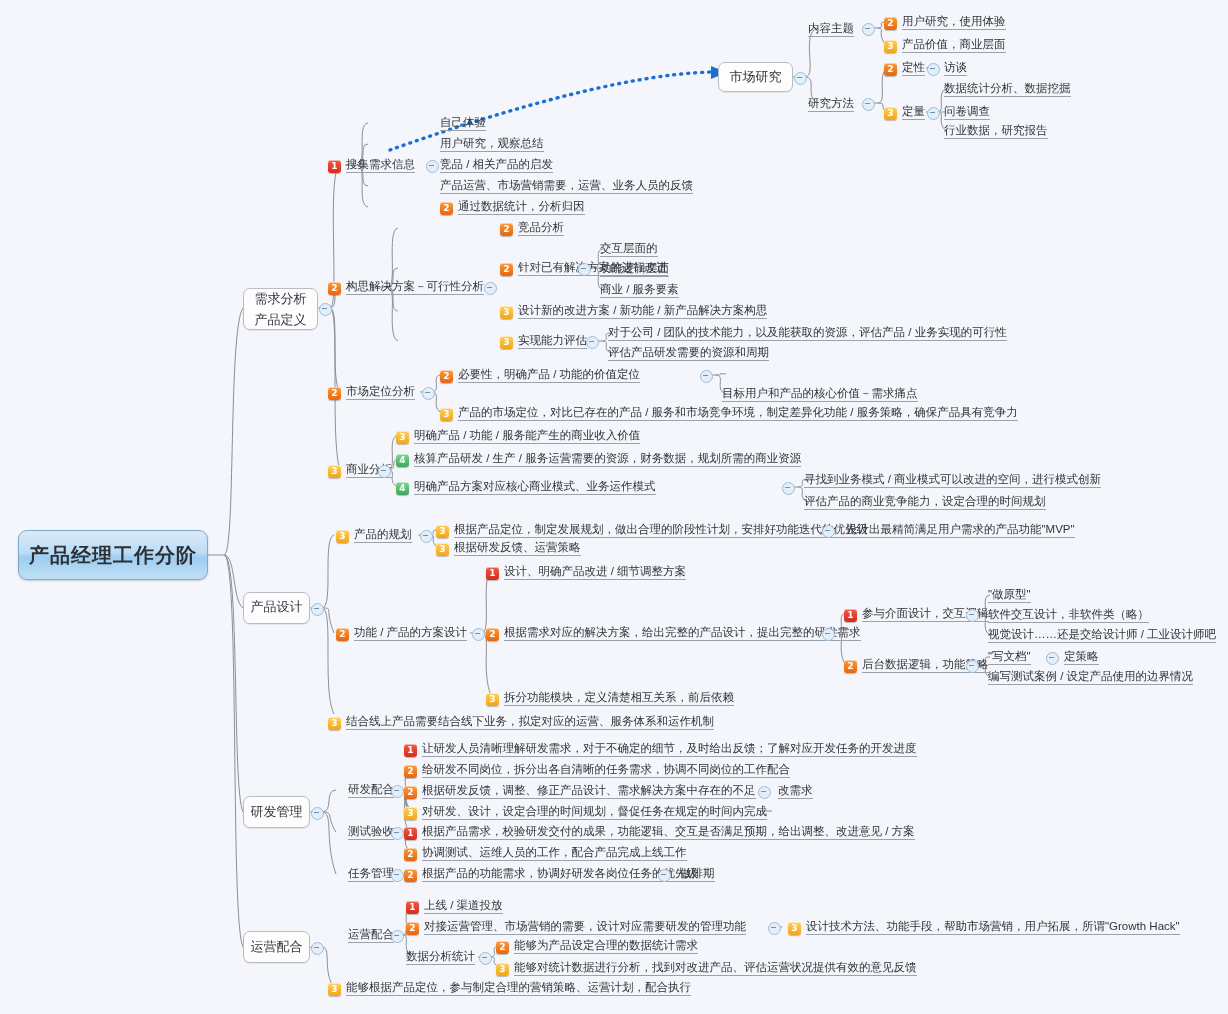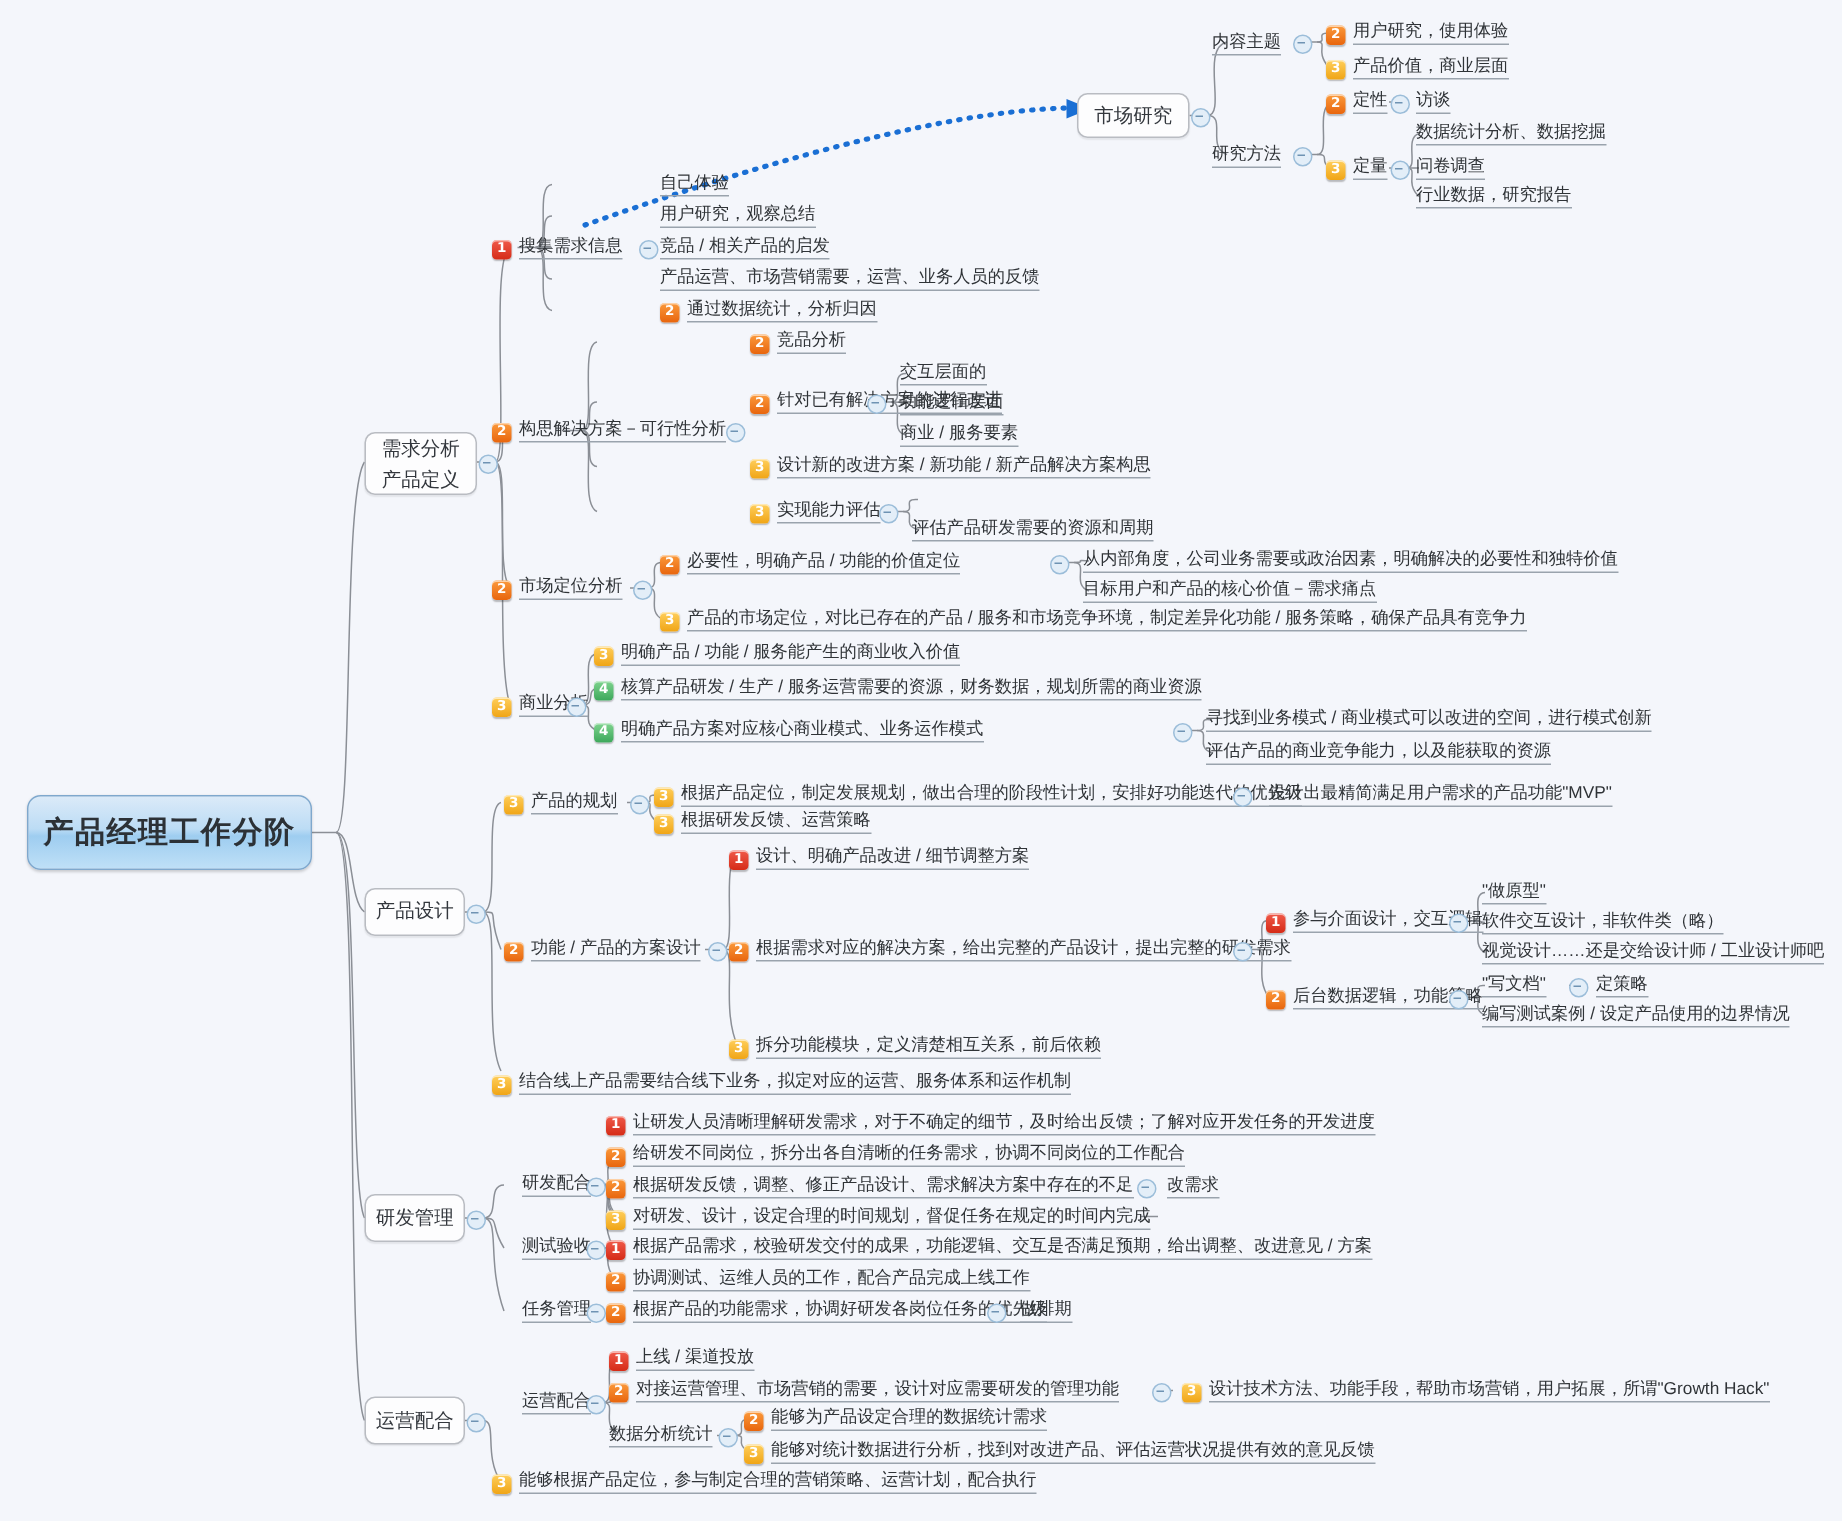--- a/index.html
+++ b/index.html
@@ -349,38 +349,38 @@
   <div class="node plain" style="left:500px;top:303px;">
     <span class="badge p3">3</span>
     <span class="txt ul">设计新的改进方案 / 新功能 / 新产品解决方案构思</span>
   </div>
 
   <div class="node plain" style="left:500px;top:333px;">
     <span class="badge p3">3</span>
     <span class="txt ul">实现能力评估</span>
   </div>
   <div class="toggle" style="position:absolute;left:586px;top:336px;"></div>
+  <div class="node plain" style="left:608px;top:325px;">
+    <span class="txt ul">对于公司 / 团队的技术能力，以及能获取的资源，评估产品 / 业务实现的可行性</span>
+  </div>
   <div class="node plain" style="left:608px;top:345px;">
     <span class="txt ul">评估产品研发需要的资源和周期</span>
   </div>
 
   <div class="node plain" style="left:328px;top:384px;">
     <span class="badge p2">2</span>
     <span class="txt ul">市场定位分析</span>
   </div>
   <div class="toggle" style="position:absolute;left:422px;top:387px;"></div>
 
   <div class="node plain" style="left:440px;top:367px;">
     <span class="badge p2">2</span>
     <span class="txt ul">必要性，明确产品 / 功能的价值定位</span>
   </div>
   <div class="toggle" style="position:absolute;left:700px;top:370px;"></div>
-  <div class="node plain" style="left:722px;top:366px;">
-    <span class="txt ul">从内部角度，公司业务需要或政治因素，明确解决的必要性和独特价值</span>
-  </div>
   <div class="node plain" style="left:722px;top:386px;">
     <span class="txt ul">目标用户和产品的核心价值－需求痛点</span>
   </div>
 
   <div class="node plain" style="left:440px;top:405px;">
     <span class="badge p3">3</span>
     <span class="txt ul">产品的市场定位，对比已存在的产品 / 服务和市场竞争环境，制定差异化功能 / 服务策略，确保产品具有竞争力</span>
   </div>
 
   <div class="node plain" style="left:328px;top:462px;">
@@ -399,21 +399,21 @@
   </div>
   <div class="node plain" style="left:396px;top:479px;">
     <span class="badge p4">4</span>
     <span class="txt ul">明确产品方案对应核心商业模式、业务运作模式</span>
   </div>
   <div class="toggle" style="position:absolute;left:782px;top:482px;"></div>
   <div class="node plain" style="left:804px;top:472px;">
     <span class="txt ul">寻找到业务模式 / 商业模式可以改进的空间，进行模式创新</span>
   </div>
   <div class="node plain" style="left:804px;top:494px;">
-    <span class="txt ul">评估产品的商业竞争能力，以及能获取的资源</span>
+    <span class="txt ul">评估产品的商业竞争能力，设定合理的时间规划</span>
   </div>
 
   <div class="node plain" style="left:336px;top:527px;">
     <span class="badge p3">3</span>
     <span class="txt ul">产品的规划</span>
   </div>
   <div class="toggle" style="position:absolute;left:420px;top:530px;"></div>
 
   <div class="node plain" style="left:436px;top:522px;">
     <span class="badge p3">3</span>

